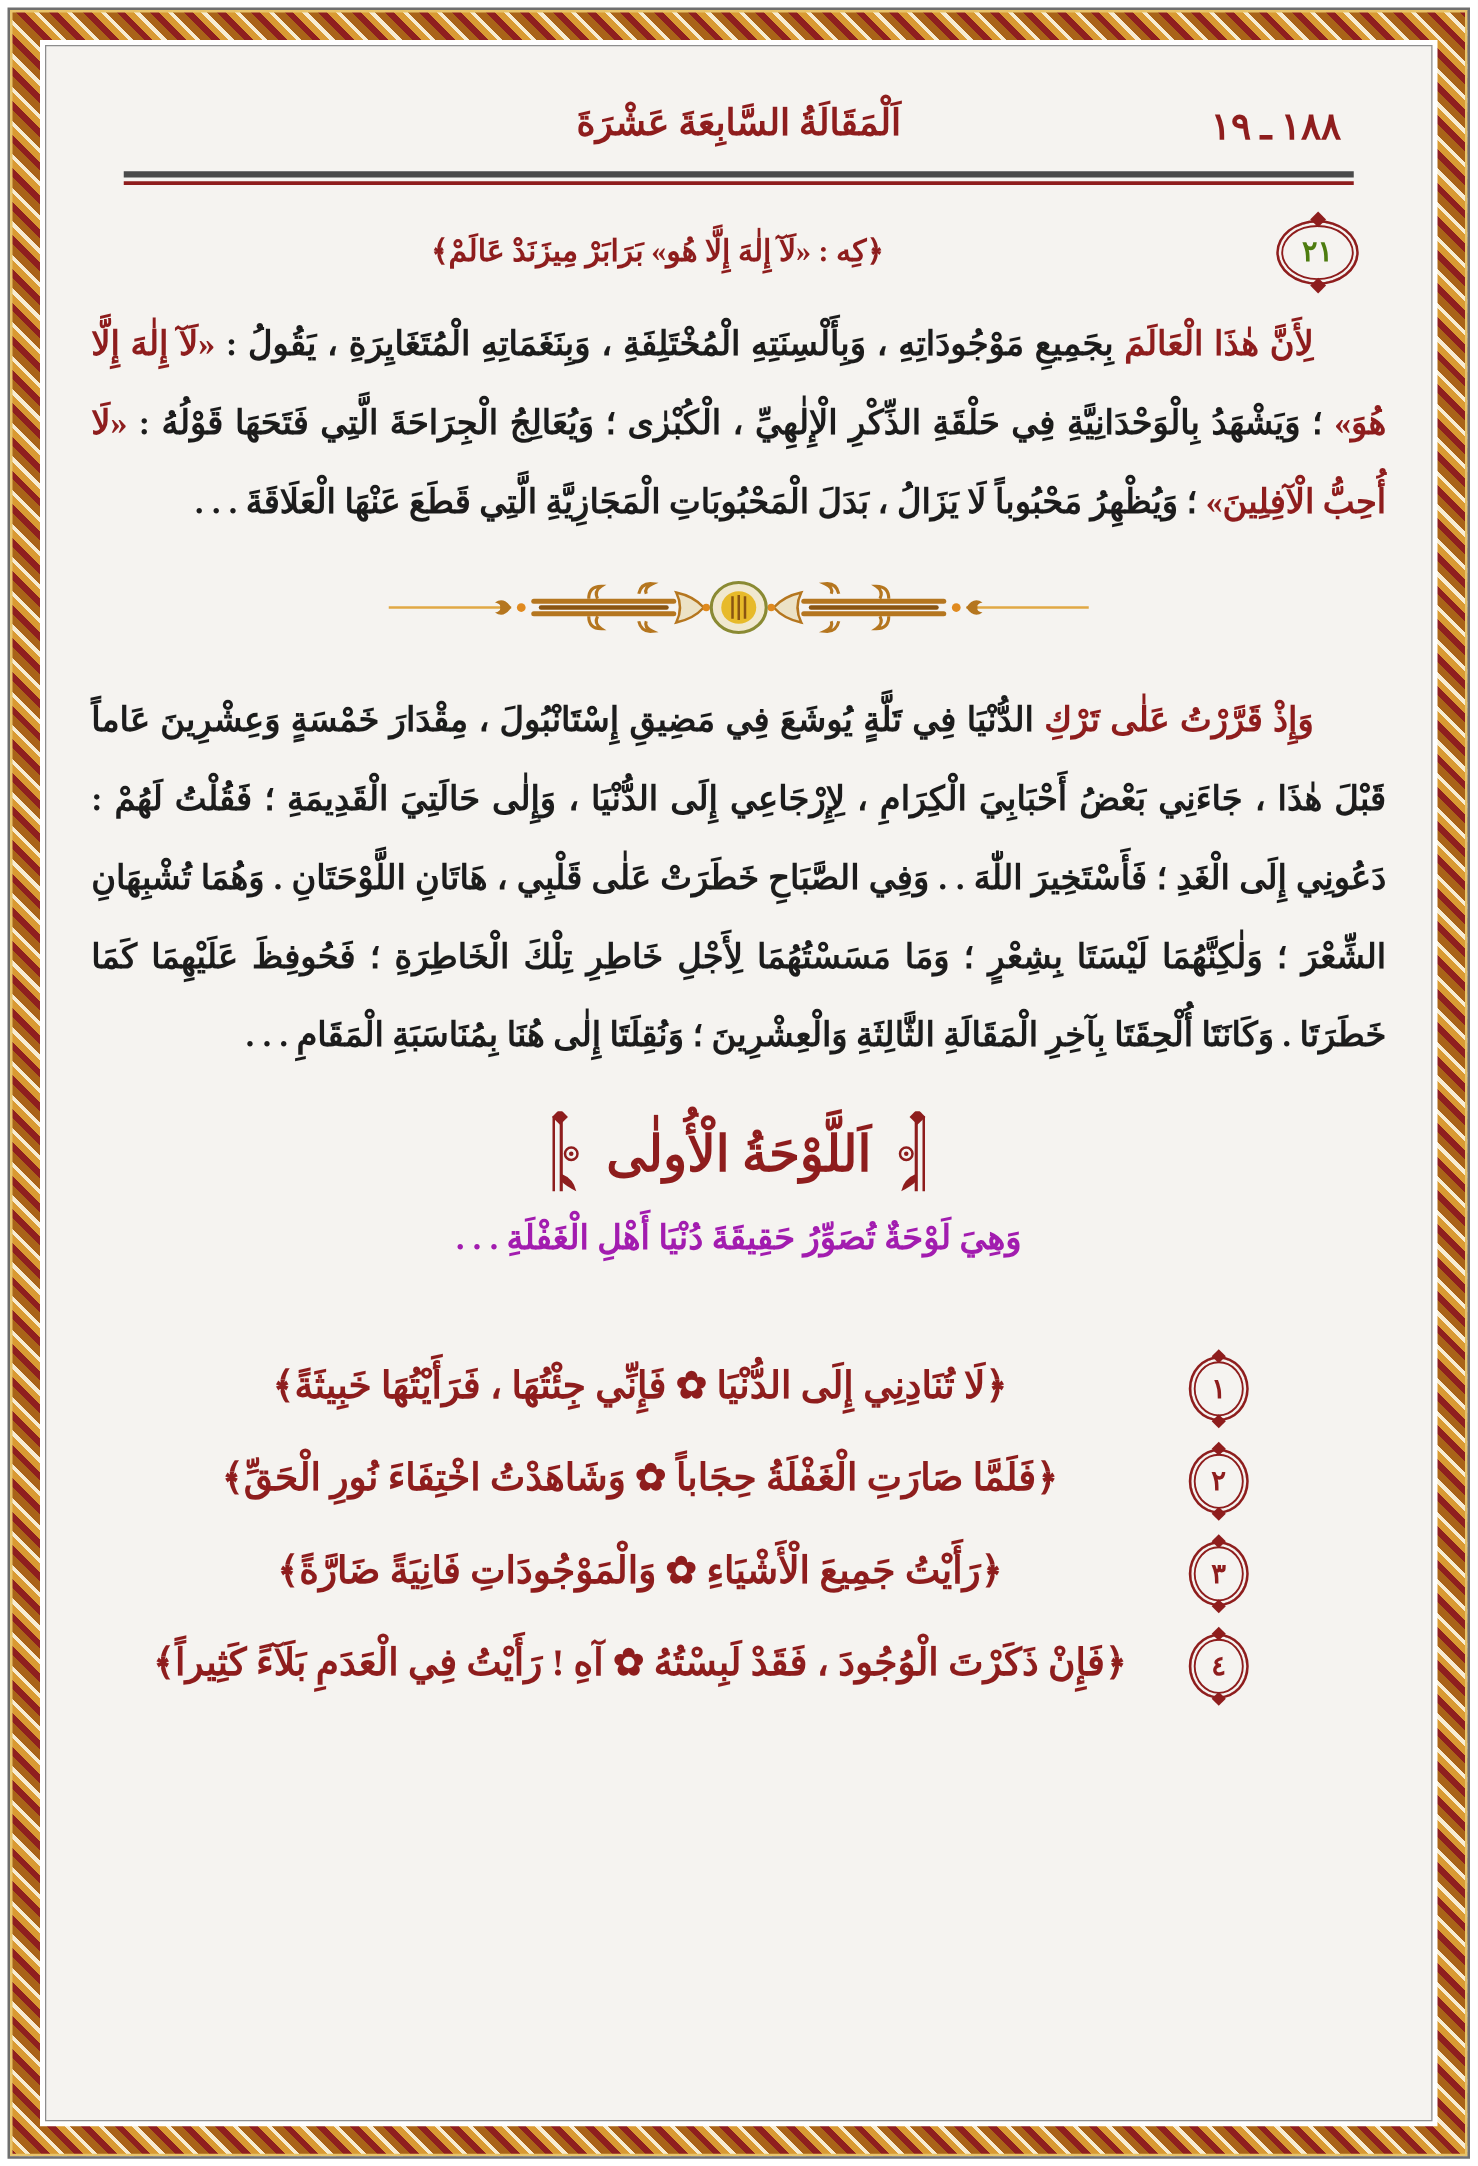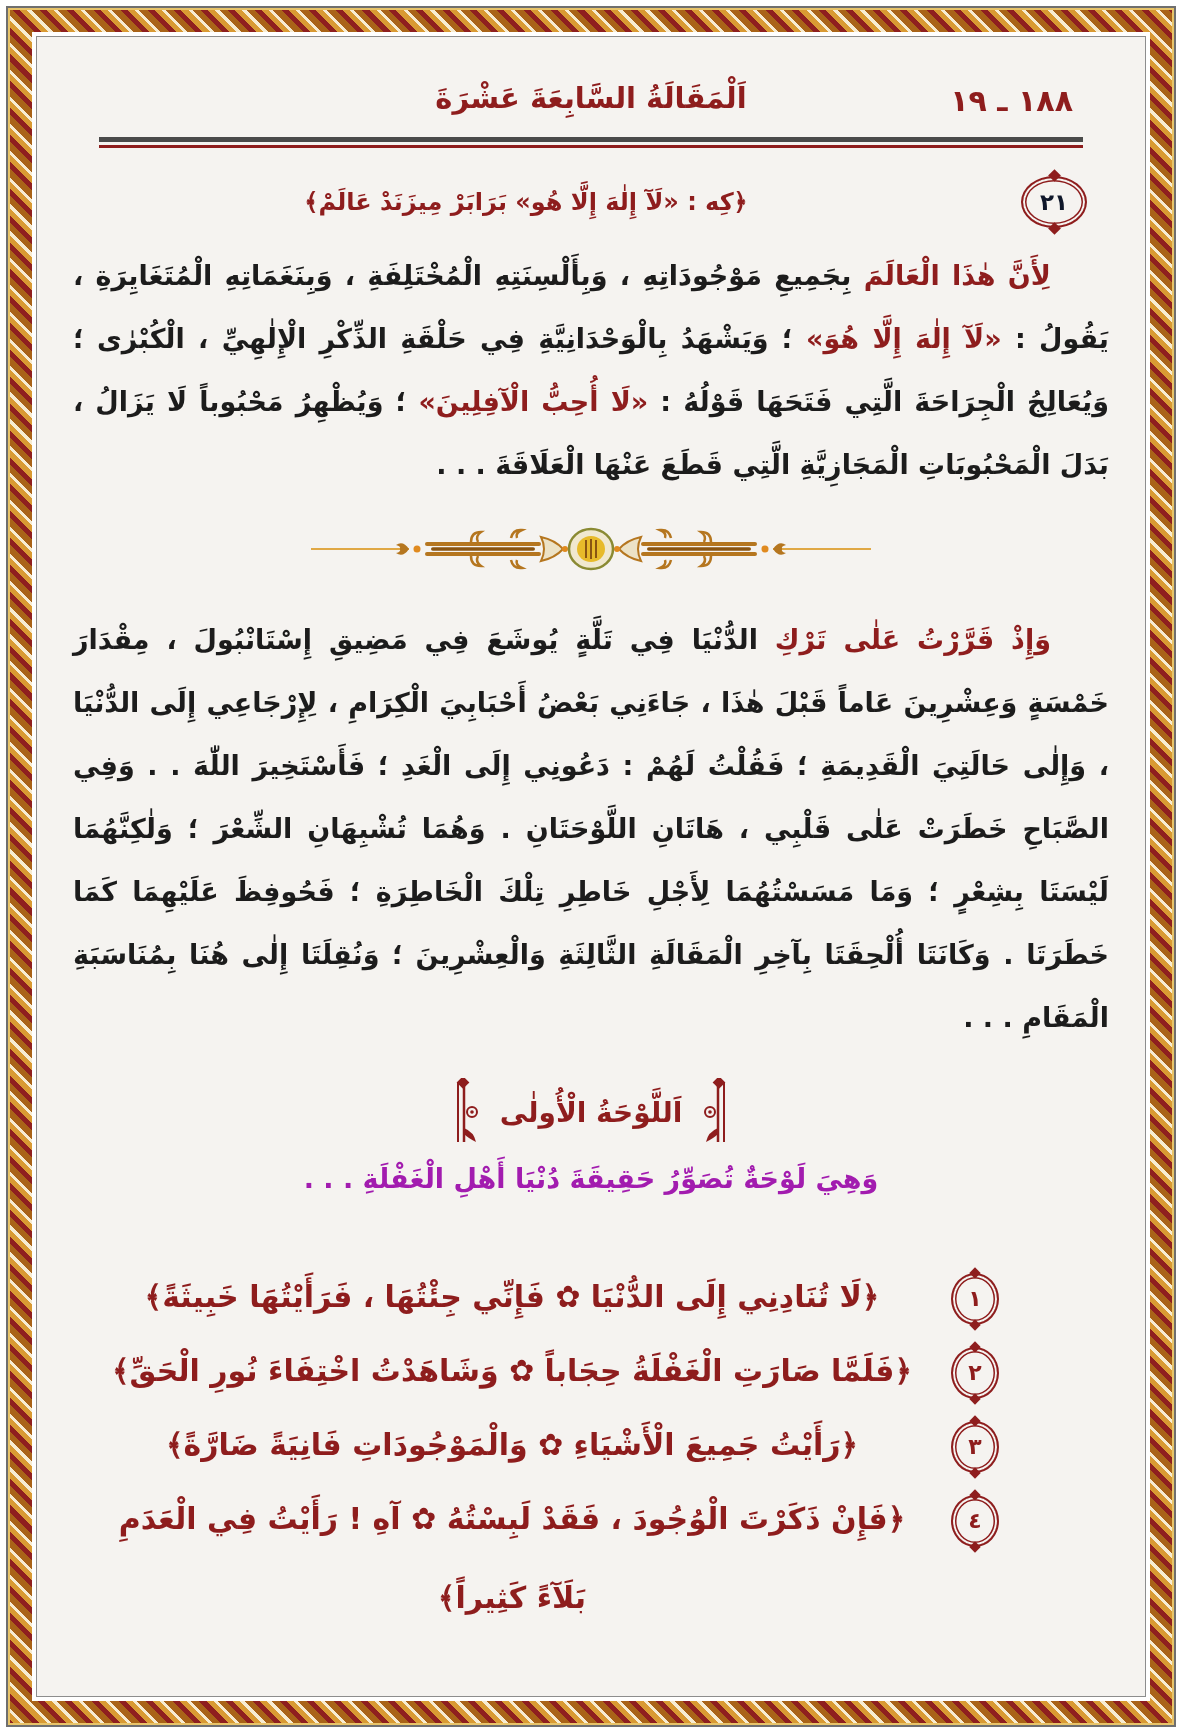--- a/index.html
+++ b/index.html
@@ -23,20 +23,21 @@
     box-shadow:inset 0 0 0 2px #e8c46a;
   }
   .content{
     position:absolute;inset:36px;
     background:#f5f3f0;
     border:1px solid #8d8d8d;
     box-shadow:0 0 0 4px #ffffff;
     padding:0 34px;
     box-sizing:border-box;
     color:#1c1c1c;
+    font-family:Liberation Serif, serif;
   }
   .seg{white-space:pre-wrap;}
   .seg-maroon{color:#8e1d1d;}
   .seg-black{color:#1c1c1c;}
 
   .header{position:relative;margin-top:44px;height:48px;}
   .page-num{
     position:absolute;right:38px;top:2px;
     font-size:30px;font-weight:700;color:#8e1d1d;
     letter-spacing:2px;
@@ -51,21 +52,21 @@
   .verse21-row{
     position:relative;margin-top:22px;height:64px;line-height:64px;
     text-align:center;padding-left:40px;padding-right:170px;
   }
   .v21-text{font-size:24px;font-weight:700;color:#8e1d1d;}
   .v21-num{
     position:absolute;right:24px;top:6px;
     width:62px;height:48px;line-height:48px;
     border:2.5px solid #8e1d1d;border-radius:50%;
     box-shadow:inset 0 0 0 2px #f5f3f0, inset 0 0 0 3.5px #8e1d1d;
-    text-align:center;font-size:23px;font-weight:700;color:#0f172a;
+    text-align:center;font-size:23px;font-weight:700;color:#4d7c0f;
   }
   .v21-num::before,.v21-num::after{
     content:"";position:absolute;left:50%;width:9px;height:9px;margin-left:-4.5px;
     background:#8e1d1d;transform:rotate(45deg);
   }
   .v21-num::before{top:-7px;}
   .v21-num::after{bottom:-7px;}
 
   .para{
     margin:10px 2px 0;
@@ -76,21 +77,21 @@
   }
   .para.second{margin-top:34px;}
 
   .divider{width:580px;margin:28px auto 0;height:50px;display:block;}
 
   .tablet-heading{
     margin-top:26px;height:74px;
     display:flex;align-items:center;justify-content:center;gap:20px;
   }
   .heading-text{
-    font-size:28px;font-weight:700;color:#8e1d1d;
+    font-size:40px;font-weight:700;color:#8e1d1d;
   }
   .bracket{display:inline-block;width:26px;height:68px;}
   .bracket.flip{transform:scaleX(-1);}
 
   .subtitle{
     margin-top:14px;text-align:center;
     font-size:27px;font-weight:700;color:#a21caf;
   }
 
   .verses{margin-top:66px;}

